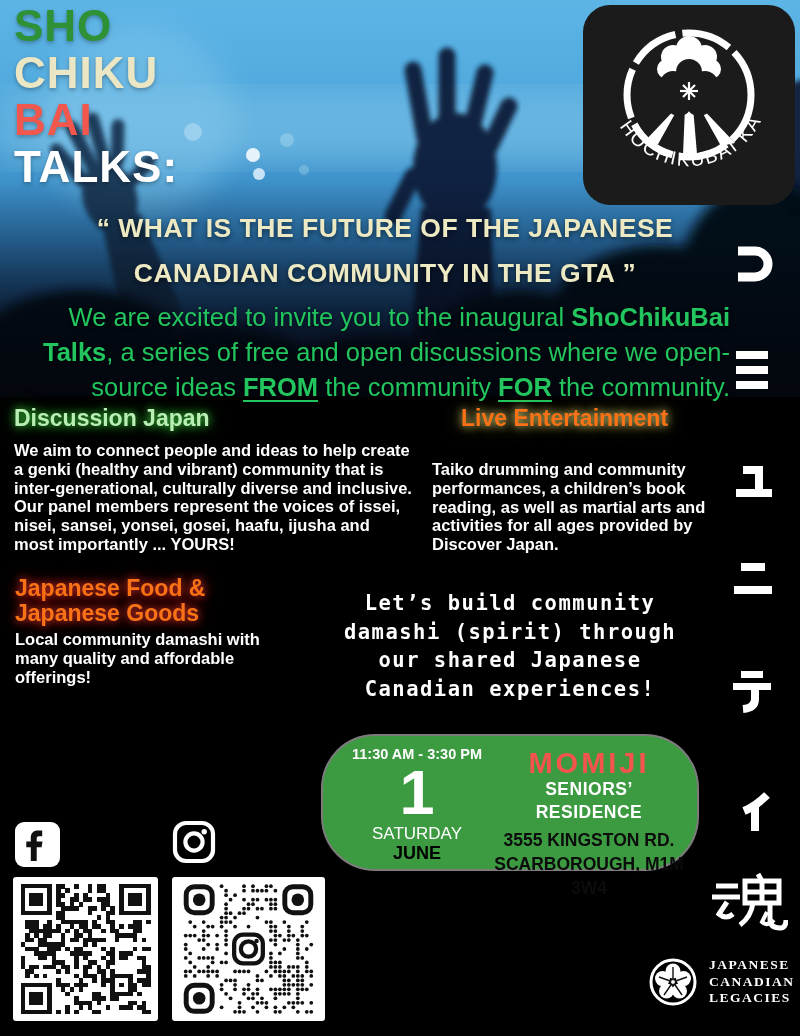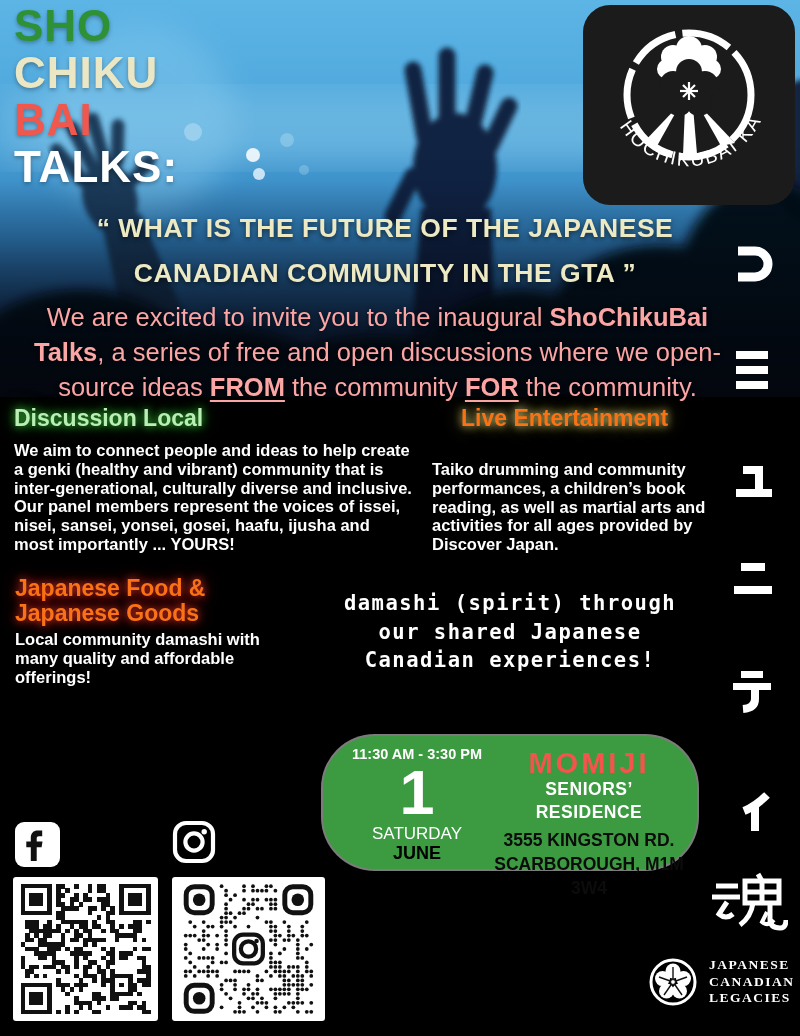--- a/index.html
+++ b/index.html
@@ -16,21 +16,21 @@
   .t-green{color:#2e9136;} .t-cream{color:#ebe7c4;} .t-red{color:#f2574e;} .t-white{color:#ffffff;}
 
   
   #logo-badge{left:583px;top:5px;width:212px;height:200px;background:#1b1b1b;border-radius:27px;}
 
   
   #quote{left:40px;top:206px;width:690px;text-align:center;color:#ece9c3;font-weight:bold;
          font-size:26.5px;line-height:45px;letter-spacing:.5px;text-shadow:0 2px 5px rgba(0,0,0,.55);}
 
   
-  #intro{left:25px;top:300px;width:705px;text-align:center;color:#fca5a5;font-size:25.5px;
+  #intro{left:25px;top:300px;width:705px;text-align:right;color:#22c55e;font-size:25.5px;
          line-height:35px;text-shadow:0 1px 4px rgba(0,0,0,.6);margin:0;}
   #intro b{font-weight:bold;}
   #intro .u{text-decoration:underline;text-underline-offset:4px;}
 
   
   .h-green{color:#b9efb4;text-shadow:0 0 8px rgba(70,220,70,.95),0 0 18px rgba(40,180,40,.6);}
   .h-cream{color:#f97316;text-shadow:0 0 8px rgba(235,225,130,.95),0 0 18px rgba(220,205,90,.55);padding-left:29px;}
   .h-red{color:#f97316;text-shadow:0 0 8px rgba(243,60,50,.95),0 0 18px rgba(230,40,30,.6);}
   .sec-h{font-size:23px;font-weight:bold;line-height:25px;}
   .sec-b{color:#fff;font-weight:bold;font-size:16.5px;line-height:18.8px;margin:0;}
@@ -197,33 +197,34 @@
     </svg>
   </div>
 
   <div id="quote" class="abs">
     <div>“ WHAT IS THE FUTURE OF THE JAPANESE</div>
     <div>CANADIAN COMMUNITY IN THE GTA ”</div>
   </div>
 
   <p id="intro" class="abs"><span>We are excited to invite you to the inaugural </span><b>ShoChikuBai Talks</b><span>, a series of free and open discussions where we open-source ideas </span><b class="u">FROM</b><span> the community </span><b class="u">FOR</b><span> the community.</span></p>
 
-  <div id="disc-h" class="abs sec-h h-green">Discussion Local</div>
+  <div id="disc-h" class="abs sec-h h-green">Discussion Japan</div>
   <p id="disc-b" class="abs sec-b">We aim to connect people and ideas to help create a genki (healthy and vibrant) community that is inter-generational, culturally diverse and inclusive. Our panel members represent the voices of issei, nisei, sansei, yonsei, gosei, haafu, ijusha and most importantly ... YOURS!</p>
 
   <div id="live-h" class="abs sec-h h-cream">Live Entertainment</div>
   <p id="live-b" class="abs sec-b">Taiko drumming and community performances, a children’s book reading, as well as martial arts and activities for all ages provided by Discover Japan.</p>
 
   <div id="food-h" class="abs sec-h h-red">
     <div>Japanese Food &amp;</div>
     <div>Japanese Goods</div>
   </div>
   <p id="food-b" class="abs sec-b">Local community damashi with many quality and affordable offerings!</p>
 
   <div id="techno" class="abs">
+    <div>Let’s build community</div>
     <div>damashi (spirit) through</div>
     <div>our shared Japanese</div>
     <div>Canadian experiences!</div>
   </div>
 
   <div id="event-box" class="abs">
     <div id="event-time">11:30 AM - 3:30 PM</div>
     <div id="event-day">1</div>
     <div id="event-sat">SATURDAY</div>
     <div id="event-jun">JUNE</div>

